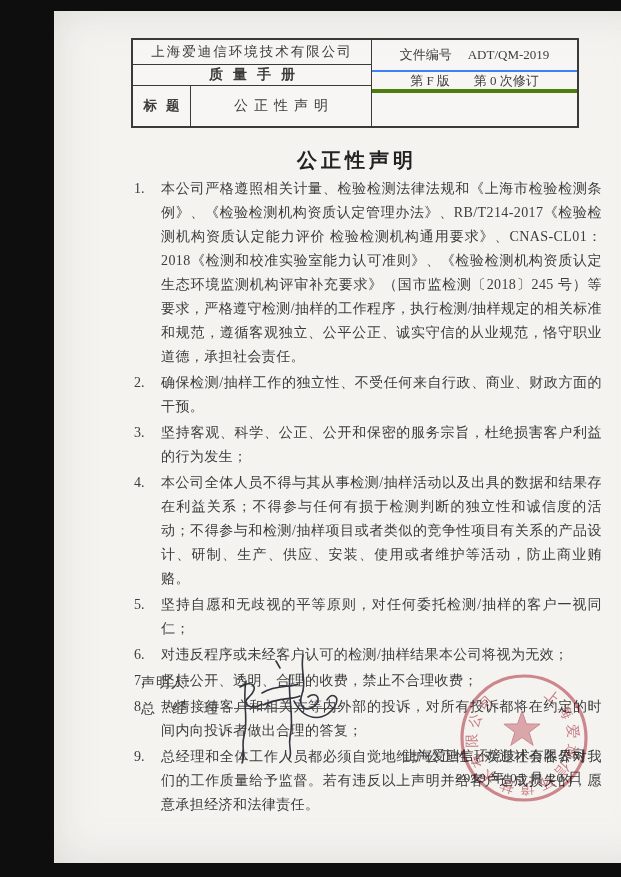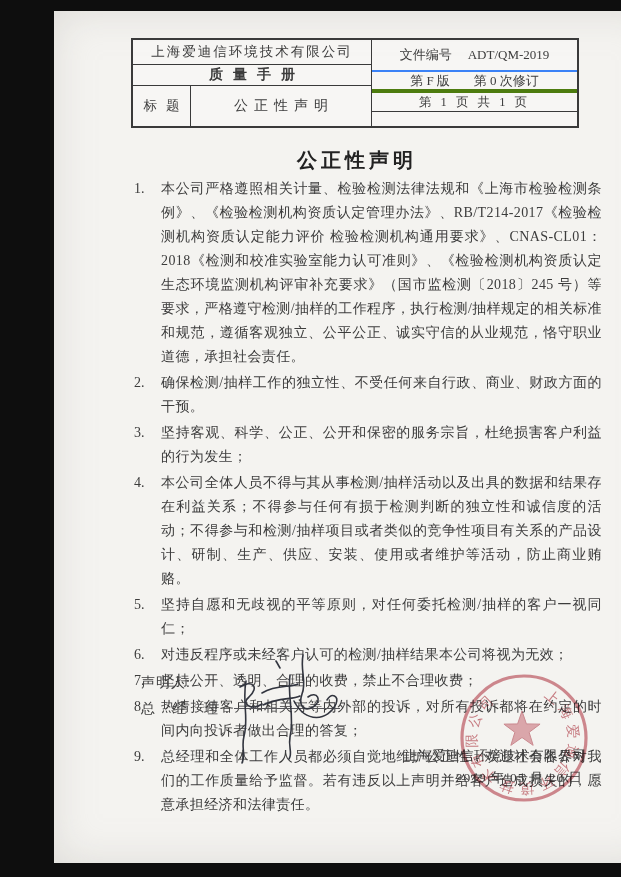--- a/index.html
+++ b/index.html
@@ -22,21 +22,21 @@
     position: absolute; left: 77px; top: 27px; width: 448px; height: 90px;
     border: 2px solid #3a3a3a; display: flex; box-sizing: border-box;
     background: rgba(255,255,255,0.25);
   }
   .htable .cell { display: flex; align-items: center; justify-content: center; box-sizing: border-box; }
   .col-left { width: 238px; border-right: 1px solid #3a3a3a; display: flex; flex-direction: column; }
   .col-right { flex: 1; display: flex; flex-direction: column; }
   .row-company { height: 25px; border-bottom: 1px solid #3a3a3a; font-size: 13.5px; letter-spacing: 2px; }
   .row-manual  { height: 21px; border-bottom: 1px solid #3a3a3a; font-weight: bold; font-size: 14px; letter-spacing: 10px; text-indent: 10px; }
   .row-title   { flex: 1; display: flex; }
-  .cell-title-label { width: 58px; border-right: 1px solid #3a3a3a; font-size: 13.5px; letter-spacing: 9px; text-indent: 9px; }
+  .cell-title-label { width: 58px; border-right: 1px solid #3a3a3a; font-size: 13.5px; letter-spacing: 9px; text-indent: 9px; font-weight: bold; }
   .cell-title-value { flex: 1; font-size: 14px; letter-spacing: 6px; text-indent: 6px; }
   .row-docno   { height: 32px; border-bottom: 2px solid #3b82f6; font-size: 13px; gap: 16px; }
   .row-version { height: 21px; border-bottom: 4px solid #4d7c0f; font-size: 13px; gap: 24px; }
   .row-page    { height: 19px; border-bottom: 1px solid #3a3a3a; font-size: 12.5px; letter-spacing: 3px; }
   .row-date    { flex: 1; font-size: 12.5px; }
 
   
   .doc-title {
     position: absolute; top: 136px; left: 0; width: 100%;
     text-align: center; font-size: 20px; font-weight: bold;
@@ -84,21 +84,20 @@
       </div>
       <div class="col-right">
         <div class="cell row-docno">
           <span>文件编号</span>
           <span>ADT/QM-2019</span>
         </div>
         <div class="cell row-version">
           <span>第 F 版</span>
           <span>第 0 次修订</span>
         </div>
-        <div class="cell row-page">第 1 页  共 1 页</div>
       </div>
     </div>
 
     <div class="doc-title">公正性声明</div>
 
     <div class="statement-list">
 
         <div class="statement-item">
           <div class="num">1.</div>
           <div class="txt">本公司严格遵照相关计量、检验检测法律法规和《上海市检验检测条例》、《检验检测机构资质认定管理办法》、RB/T214-2017《检验检测机构资质认定能力评价 检验检测机构通用要求》、CNAS-CL01：2018《检测和校准实验室能力认可准则》、《检验检测机构资质认定生态环境监测机构评审补充要求》（国市监检测〔2018〕245 号）等要求，严格遵守检测/抽样的工作程序，执行检测/抽样规定的相关标准和规范，遵循客观独立、公平公正、诚实守信的从业规范，恪守职业道德，承担社会责任。</div>

